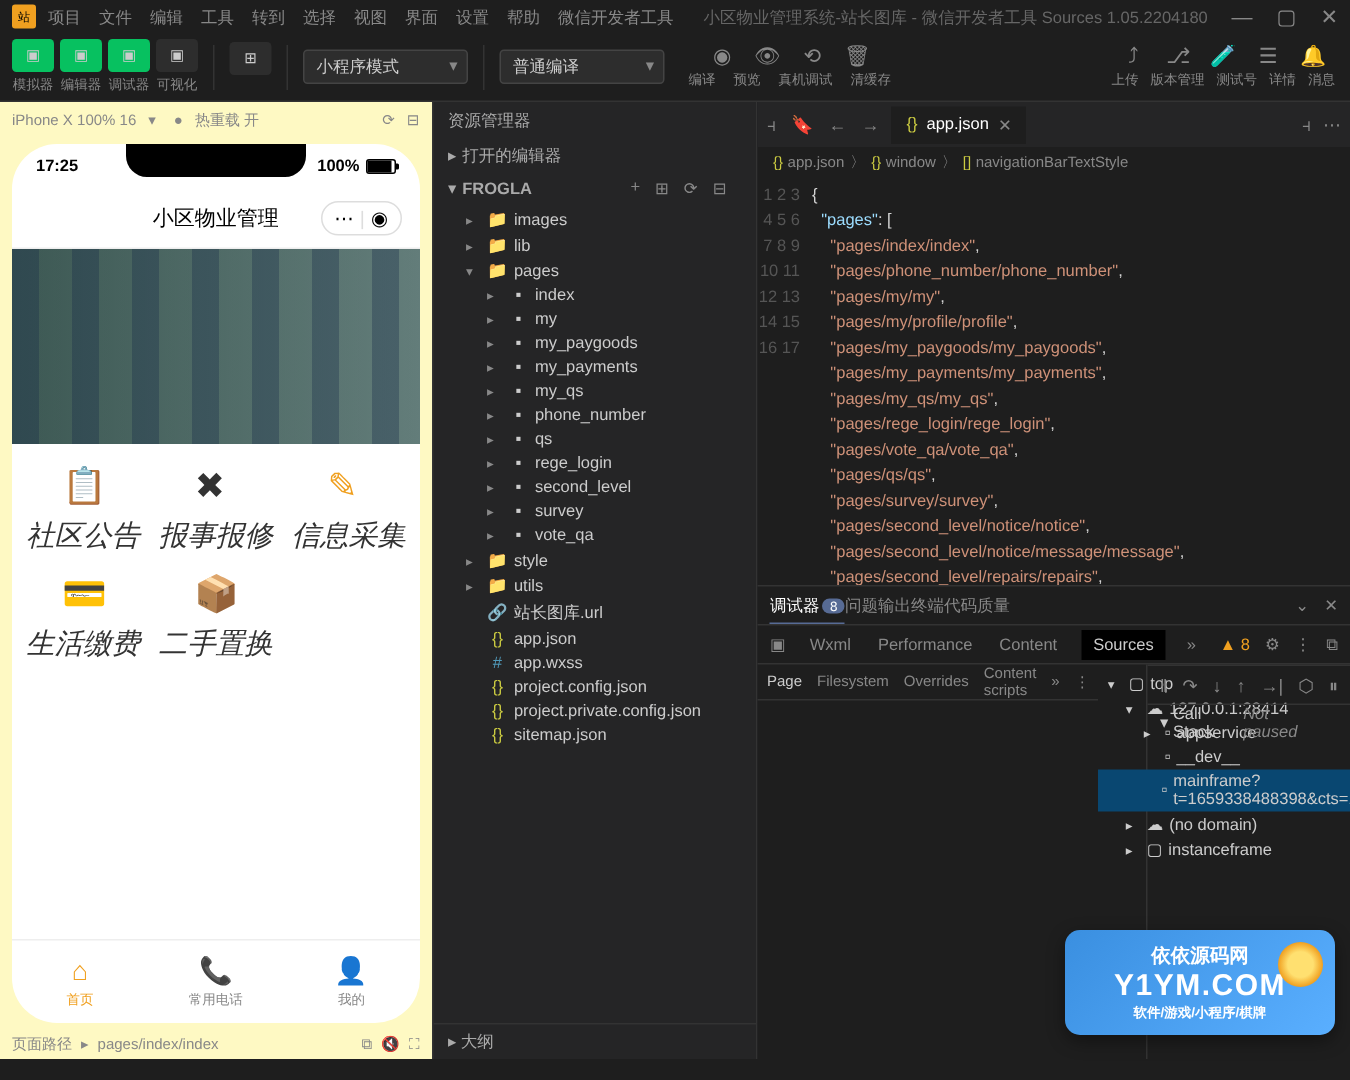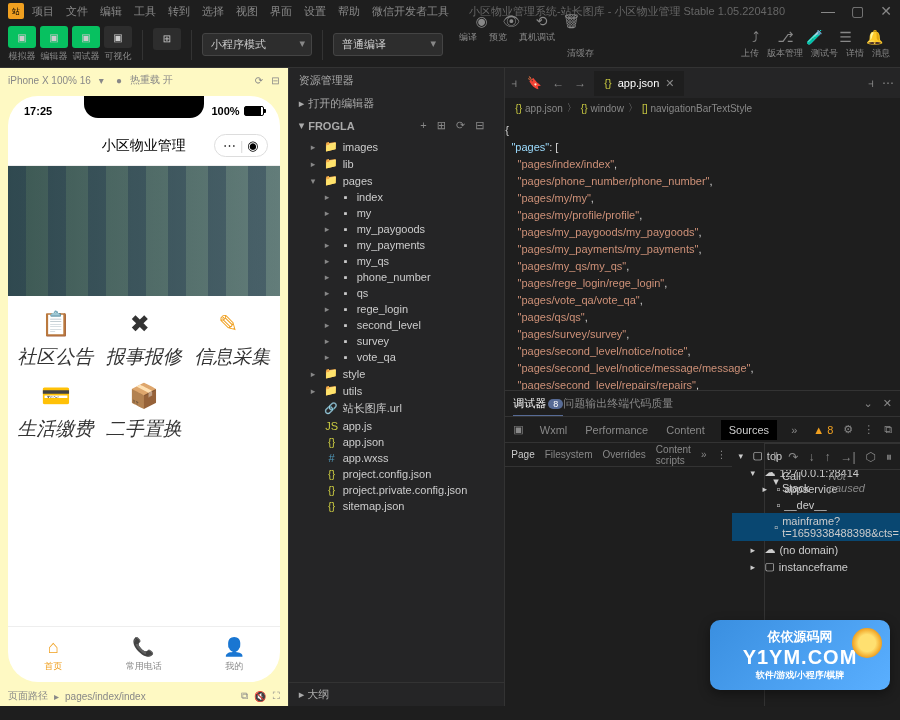--- a/index.html
+++ b/index.html
@@ -140,21 +140,21 @@
       <span class="titlebar-item">编辑</span>
       <span class="titlebar-item">工具</span>
       <span class="titlebar-item">转到</span>
       <span class="titlebar-item">选择</span>
       <span class="titlebar-item">视图</span>
       <span class="titlebar-item">界面</span>
       <span class="titlebar-item">设置</span>
       <span class="titlebar-item">帮助</span>
       <span class="titlebar-item">微信开发者工具</span>
     </div>
-  <div class="titlebar-title">小区物业管理系统-站长图库 - 小区物业管理 Stable 1.05.2204180</div>
+  <div class="titlebar-title">小区物业管理系统-站长图库 - 微信开发者工具 Sources 1.05.2204180</div>
   <div class="titlebar-controls">
     <span>—</span>
     <span>▢</span>
     <span>✕</span>
   </div>
 </div>
 
 <div class="toolbar">
   <div class="toolbar-group">
     <div class="toolbar-btns">
@@ -187,21 +187,21 @@
     <div class="toolbar-icons">
       <span class="toolbar-icon">◉</span>
       <span class="toolbar-icon">👁</span>
       <span class="toolbar-icon">⟲</span>
       <span class="toolbar-icon">🗑</span>
     </div>
     <div class="toolbar-labels" id="tb-labels2">
         <span class="toolbar-lbl" style="width: auto; margin: 0px 4px;">编译</span>
         <span class="toolbar-lbl" style="width: auto; margin: 0px 4px;">预览</span>
         <span class="toolbar-lbl" style="width: auto; margin: 0px 4px;">真机调试</span>
-        <span class="toolbar-lbl" style="width: auto; margin: 16px 4px;">清缓存</span>
+        <span class="toolbar-lbl" style="width: auto; margin: 0px 4px;">清缓存</span>
       </div>
   </div>
   <div class="toolbar-right">
     <div class="toolbar-group">
       <div class="toolbar-icons">
         <span class="toolbar-icon">⤴</span>
         <span class="toolbar-icon">⎇</span>
         <span class="toolbar-icon">🧪</span>
         <span class="toolbar-icon">☰</span>
         <span class="toolbar-icon">🔔</span>
@@ -394,25 +394,20 @@
           <span class="tree-icon folder">📁</span>
           <span>utils</span>
         </div>
         <div class="tree-item d1">
           <span class="tree-caret"></span>
           <span class="tree-icon url">🔗</span>
           <span>站长图库.url</span>
         </div>
         <div class="tree-item d1">
           <span class="tree-caret"></span>
-          <span class="tree-icon js">JS</span>
-          <span>app.js</span>
-        </div>
-        <div class="tree-item d1">
-          <span class="tree-caret"></span>
           <span class="tree-icon json">{}</span>
           <span>app.json</span>
         </div>
         <div class="tree-item d1">
           <span class="tree-caret"></span>
           <span class="tree-icon css">#</span>
           <span>app.wxss</span>
         </div>
         <div class="tree-item d1">
           <span class="tree-caret"></span>
@@ -452,20 +447,38 @@
       </div>
     </div>
     <div class="breadcrumb" id="breadcrumb">
         <span class="breadcrumb-item"><span style="color:#cbcb41">{}</span> app.json</span>
         <span>〉</span>
         <span class="breadcrumb-item"><span style="color:#cbcb41">{}</span> window</span>
         <span>〉</span>
         <span class="breadcrumb-item"><span style="color:#cbcb41">[]</span> navigationBarTextStyle</span>
       </div>
     <div class="code">
+      <div class="gutter" id="gutter">1
+2
+3
+4
+5
+6
+7
+8
+9
+10
+11
+12
+13
+14
+15
+16
+17
+</div>
       <div class="code-body" id="code-body">{
   <span class="s-key">"pages"</span>: [
     <span class="s-str">"pages/index/index"</span>,
     <span class="s-str">"pages/phone_number/phone_number"</span>,
     <span class="s-str">"pages/my/my"</span>,
     <span class="s-str">"pages/my/profile/profile"</span>,
     <span class="s-str">"pages/my_paygoods/my_paygoods"</span>,
     <span class="s-str">"pages/my_payments/my_payments"</span>,
     <span class="s-str">"pages/my_qs/my_qs"</span>,
     <span class="s-str">"pages/rege_login/rege_login"</span>,

